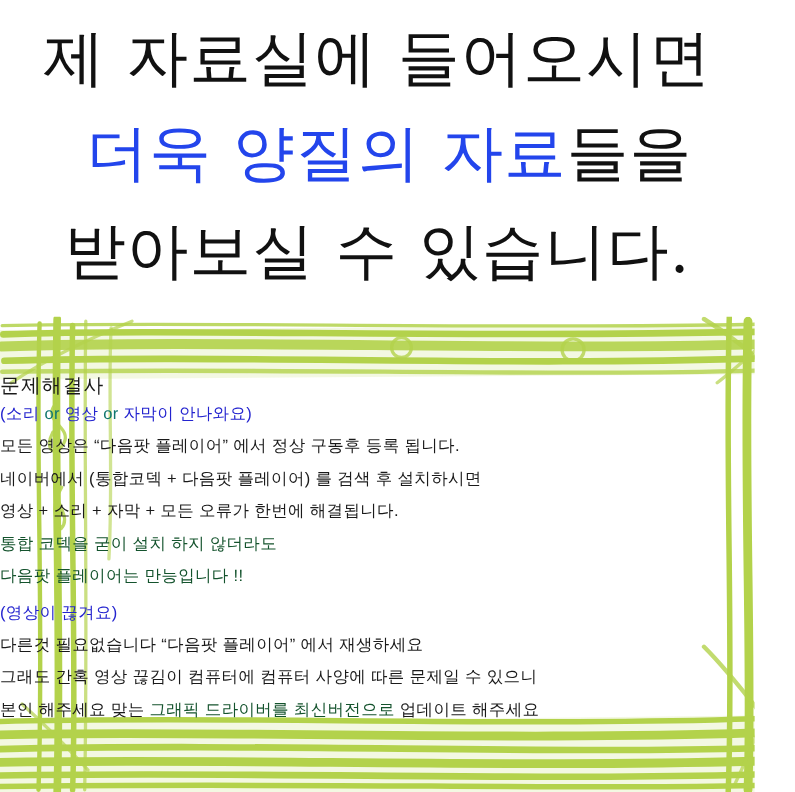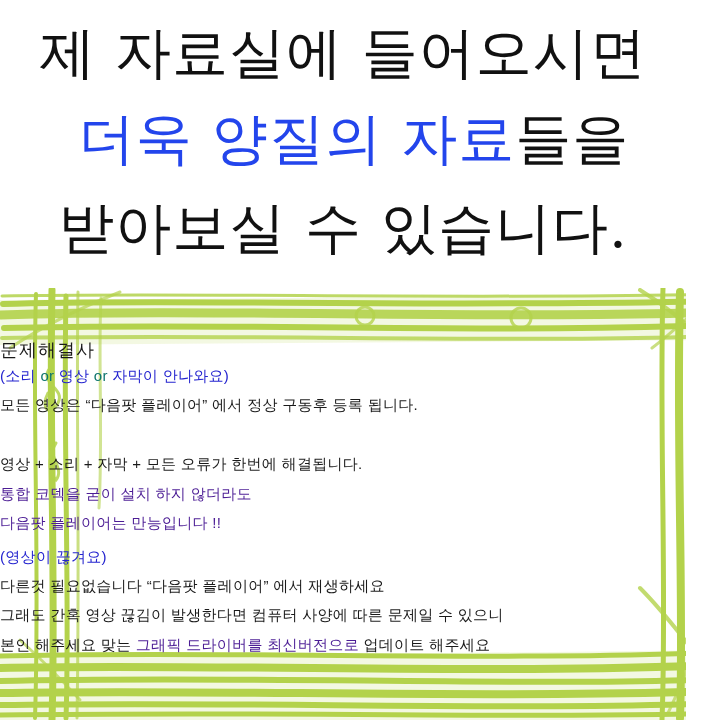--- a/index.html
+++ b/index.html
@@ -31,21 +31,21 @@
   .p-l1{top:396px;}
   .p-l2{top:426px;}
   .p-l3{top:455px;}
   .p-r1{top:485px;}
   .p-r2{top:514px;}
   .p-h2{top:548px;}
   .p-l4{top:577px;}
   .p-l5{top:606px;}
   .p-l6{top:636px;}
   .txt-blue{color:#2424cf;}
-  .txt-red{color:#4c1d95;}
+  .txt-red{color:#14532d;}
   .txt-black{color:#0f766e;}
 </style>
 </head>
 <body>
 
 <div class="canvas">
 
   <div class="hero-line hero-line1">제 자료실에 들어오시면</div>
   <div class="hero-line hero-line2">
     <span class="hero-blue">더욱 양질의 자료</span><span>들을</span>
@@ -96,27 +96,28 @@
     </g>
   </svg>
 
   <div class="pline p-title">문제해결사</div>
 
   <div class="pline p-h1 txt-blue">
     <span>(소리 </span><span class="txt-black">or</span><span> 영상 </span><span class="txt-black">or</span><span> 자막이 안나와요)</span>
   </div>
 
   <div class="pline p-l1">모든 영상은  “다음팟 플레이어”  에서 정상 구동후 등록 됩니다.</div>
+  <div class="pline p-l2">네이버에서 (통합코덱 + 다음팟 플레이어) 를 검색 후 설치하시면</div>
   <div class="pline p-l3">영상 + 소리 + 자막 + 모든 오류가 한번에 해결됩니다.</div>
 
   <div class="pline p-r1 txt-red">통합 코덱을 굳이 설치 하지 않더라도</div>
   <div class="pline p-r2 txt-red">다음팟 플레이어는 만능입니다 !!</div>
 
   <div class="pline p-h2 txt-blue">(영상이 끊겨요)</div>
 
   <div class="pline p-l4">다른것 필요없습니다  “다음팟 플레이어” 에서 재생하세요</div>
-  <div class="pline p-l5">그래도 간혹 영상 끊김이 발생한다면 컴퓨터 사양에 따른 문제일 수 있으니</div>
+  <div class="pline p-l5">그래도 간혹 영상 끊김이 컴퓨터에 컴퓨터 사양에 따른 문제일 수 있으니</div>
 
   <div class="pline p-l6">
     <span>본인 해주세요 맞는 </span><span class="txt-red">그래픽 드라이버를 최신버전으로</span><span> 업데이트 해주세요</span>
   </div>
 
 </div>
 
 </body></html>

